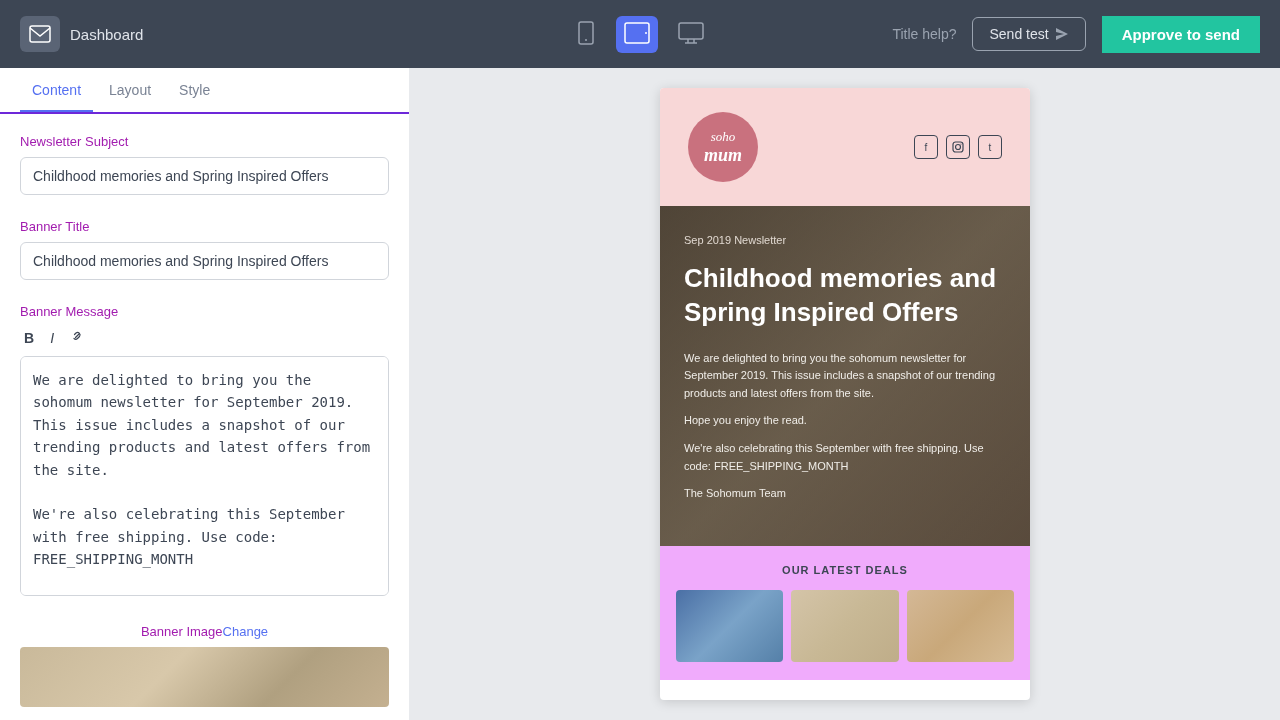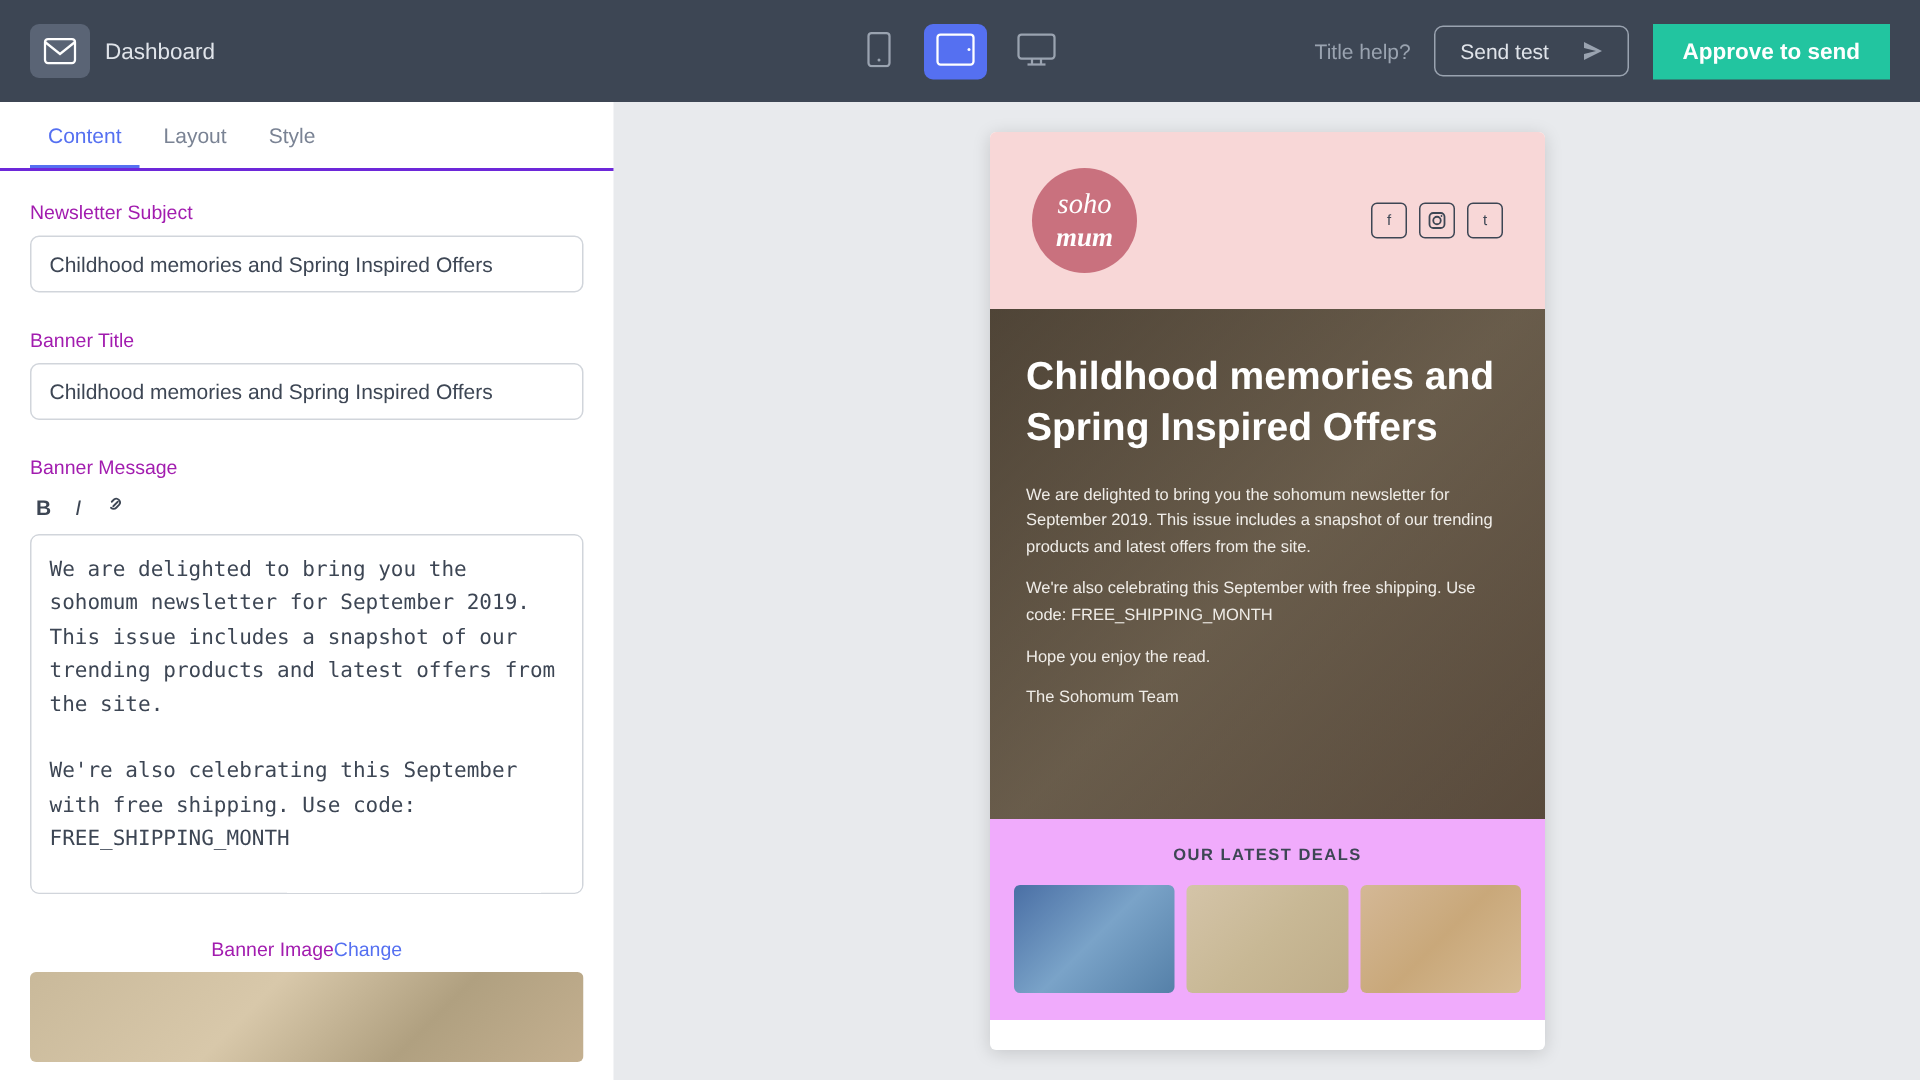--- a/index.html
+++ b/index.html
@@ -31,21 +31,21 @@
     .device-btn {
       background: none; border: none; cursor: pointer; padding: 6px 8px; border-radius: 6px; color: #9aa3b0;
     }
     .device-btn.active { background: #5570f1; color: white; }
     .topnav-right {
       margin-left: auto; display: flex; align-items: center; gap: 16px;
     }
     .need-help { color: #9aa3b0; font-size: 14px; }
     .send-test-btn {
       background: none; border: 1px solid #9aa3b0; color: #e0e4ea; padding: 8px 16px;
-      border-radius: 6px; font-size: 14px; cursor: pointer; display: flex; align-items: center; gap: 22px;
+      border-radius: 6px; font-size: 14px; cursor: pointer; display: flex; align-items: center; gap: 6px;
     }
     .approve-btn {
       background: #22c5a0; border: none; color: white; padding: 10px 20px;
       border-radius: 0; font-size: 15px; font-weight: 600; cursor: pointer;
     }
 
     
     .main-area {
       display: flex;
       flex: 1;
@@ -151,21 +151,21 @@
       padding: 24px 28px;
       display: flex;
       justify-content: space-between;
       align-items: center;
     }
     .soho-logo {
       width: 70px; height: 70px; border-radius: 50%; background: #c9717e;
       display: flex; flex-direction: column; align-items: center; justify-content: center;
       color: white; font-size: 11px; font-family: serif;
     }
-    .soho-logo .soho-top { font-size: 19px; font-style: italic; }
+    .soho-logo .soho-top { font-size: 13px; font-style: italic; }
     .soho-logo .soho-mum { font-size: 18px; font-weight: bold; font-style: italic; }
     .social-icons { display: flex; gap: 8px; }
     .social-icon {
       width: 24px; height: 24px; border: 1.5px solid #3d4654; border-radius: 4px;
       display: flex; align-items: center; justify-content: center; font-size: 10px; color: #3d4654;
     }
 
     
     .email-banner {
       position: relative;
@@ -322,25 +322,26 @@
               <rect x="1" y="1" width="10" height="10" rx="2.5" stroke="#3d4654" stroke-width="1.2" fill="none"></rect>
               <circle cx="6" cy="6" r="2.5" stroke="#3d4654" stroke-width="1.2" fill="none"></circle>
               <circle cx="9" cy="3" r="0.6" fill="#3d4654"></circle>
             </svg>
           </div>
           <div class="social-icon">t</div>
         </div>
       </div>
 
       <div class="email-banner">
+        <div class="banner-newsletter-label">Sep 2019 Newsletter</div>
         <div class="banner-title-text">Childhood memories and Spring Inspired Offers</div>
         <div class="banner-body-text">
           <p>We are delighted to bring you the sohomum newsletter for September 2019. This issue includes a snapshot of our trending products and latest offers from the site.</p>
+          <p>Hope you enjoy the read.</p>
           <p>We're also celebrating this September with free shipping. Use code: FREE_SHIPPING_MONTH</p>
-          <p>Hope you enjoy the read.</p>
           <p>The Sohomum Team</p>
         </div>
       </div>
 
       <div class="deals-section">
         <div class="deals-title">OUR LATEST DEALS</div>
         <div class="deals-grid">
           <div class="deal-item deal-1"></div>
           <div class="deal-item deal-2"></div>
           <div class="deal-item deal-3"></div>

